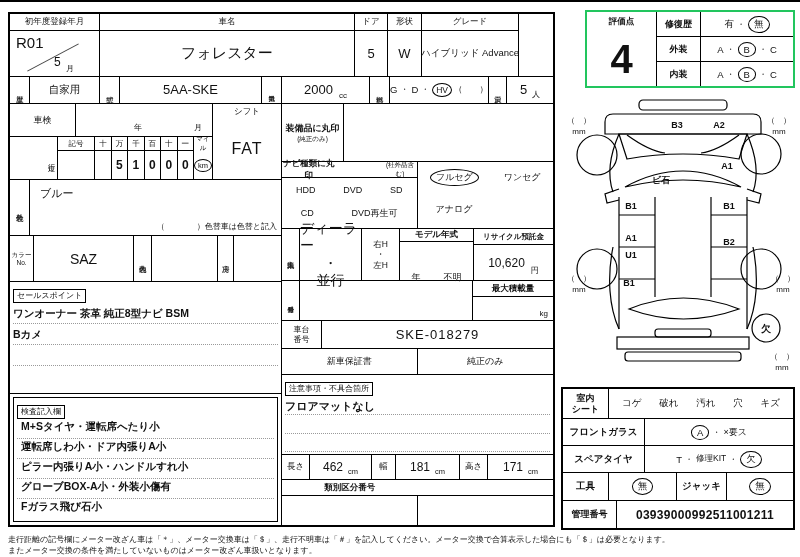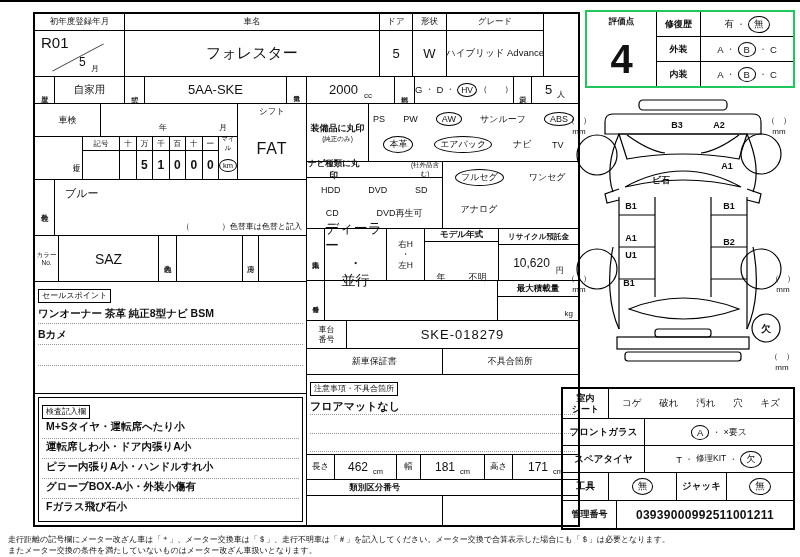--- a/index.html
+++ b/index.html
@@ -13,21 +13,21 @@
   .c { display: flex; flex-direction: column; }
   .br { border-right: 1px solid #000; }
   .bb { border-bottom: 1px solid #000; }
   .ctr { display: flex; align-items: center; justify-content: center; }
   .hdr { font-size: 8.5px; text-align: center; display:flex; align-items:center; justify-content:center; }
   .vert { writing-mode: vertical-rl; text-orientation: upright; font-size: 7.5px; letter-spacing: 0; line-height: 1; }
   .tag { display:inline-block; border:1px solid #000; font-size:8px; padding:0 3px; line-height:1.5; background:#fff; }
   .circ { display:inline-flex; align-items:center; justify-content:center; border:1.6px solid #000; border-radius:50%; padding:1px 5px; min-width:10px; }
   .dot { margin: 0 3px; font-size: 8px; }
   .dotted { border-bottom: 1px dotted #9a9a9a; }
-  .main { position:absolute; left:8px; top:10px; width:547px; height:515px; border:2px solid #000; display:flex; flex-direction:column;margin-left:25px; }
+  .main { position:absolute; left:8px; top:10px; width:547px; height:515px; border:2px solid #000; display:flex; flex-direction:column; }
   .eval { position:absolute; left:585px; top:8px; width:210px; height:78px; border:2px solid #22c55e; display:flex; }
   .diagramwrap { position:absolute; left:561px; top:95px; width:236px; height:288px; }
   .cond { position:absolute; left:561px; top:385px; width:234px; height:143px; border:2px solid #000; display:flex; flex-direction:column; font-size:9.5px; }
   .footer { position:absolute; left:8px; top:532px; width:788px; font-size:8px; line-height:1.4; color:#111; }
   .num { font-weight:bold; }
   svg text { font-family: "Liberation Sans","DejaVu Sans",sans-serif; }
   .regbody { position:relative; flex:1; }
   .diagline { position:absolute; left:14px; top:26px; width:58px; border-top:1px solid #444; transform:rotate(-28deg); }
   .insp-line { font-size:10.5px; font-weight:600; padding:1px 2px 0 4px; height:20px; }
   .opt { font-size:9px; }
@@ -208,35 +208,20 @@
         </div>
       </div>
 
       <div class="c" style="flex:1;">
 
         <div class="r bb" style="height:58px;">
           <div class="c ctr br" style="width:62px;text-align:center;">
             <span style="font-size:9px;font-weight:bold;">装備品に丸印</span>
             <span style="font-size:6.5px;">(純正のみ)</span>
           </div>
-          <div class="c" style="flex:1;justify-content:space-around;padding:3px 4px;">
-            <div class="r" style="justify-content:space-between;align-items:center;">
-              <span class="opt">PS</span>
-              <span class="opt">PW</span>
-              <span class="opt circ">AW</span>
-              <span class="opt">サンルーフ</span>
-              <span class="opt circ">ABS</span>
-            </div>
-            <div class="r" style="justify-content:space-around;align-items:center;">
-              <span class="opt circ">本革</span>
-              <span class="opt circ">エアバック</span>
-              <span class="opt">ナビ</span>
-              <span class="opt">TV</span>
-            </div>
-          </div>
         </div>
 
         <div class="r bb" style="height:67px;">
           <div class="c br" style="width:50%;">
             <div class="hdr bb" style="height:16px;gap:48px;">
               <span style="font-weight:bold;font-size:8.5px;">ナビ種類に丸印</span>
                 <span style="font-size:6.5px;">(社外品含む)</span>
             </div>
             <div class="r" style="flex:1;justify-content:space-around;align-items:center;">
               <span class="opt">HDD</span>
@@ -304,21 +289,21 @@
 
         <div class="r bb" style="height:28px;">
           <div class="ctr br" style="width:40px;font-size:8px;text-align:center;line-height:1.2;">
               <span style="width:18px;word-break:break-all;">車台番号</span>
             </div>
           <div class="ctr" style="flex:1;font-size:13px;letter-spacing:1px;">SKE-018279</div>
         </div>
 
         <div class="r bb" style="height:26px;">
           <div class="ctr br" style="width:50%;font-size:9px;">新車保証書</div>
-          <div class="ctr" style="width:50%;font-size:9px;">不具合箇所</div>
+          <div class="ctr" style="width:50%;font-size:9px;">純正のみ</div>
         </div>
 
         <div class="c bb" style="height:80px;padding:2px 3px;">
           <div><span class="tag">注意事項・不具合箇所</span></div>
           <div class="dotted" style="font-size:11px;font-weight:600;height:20px;padding-top:3px;">フロアマットなし</div>
           <div class="dotted" style="height:19px;"></div>
           <div class="dotted" style="height:19px;"></div>
         </div>
 
         <div class="r bb" style="height:25px;">

